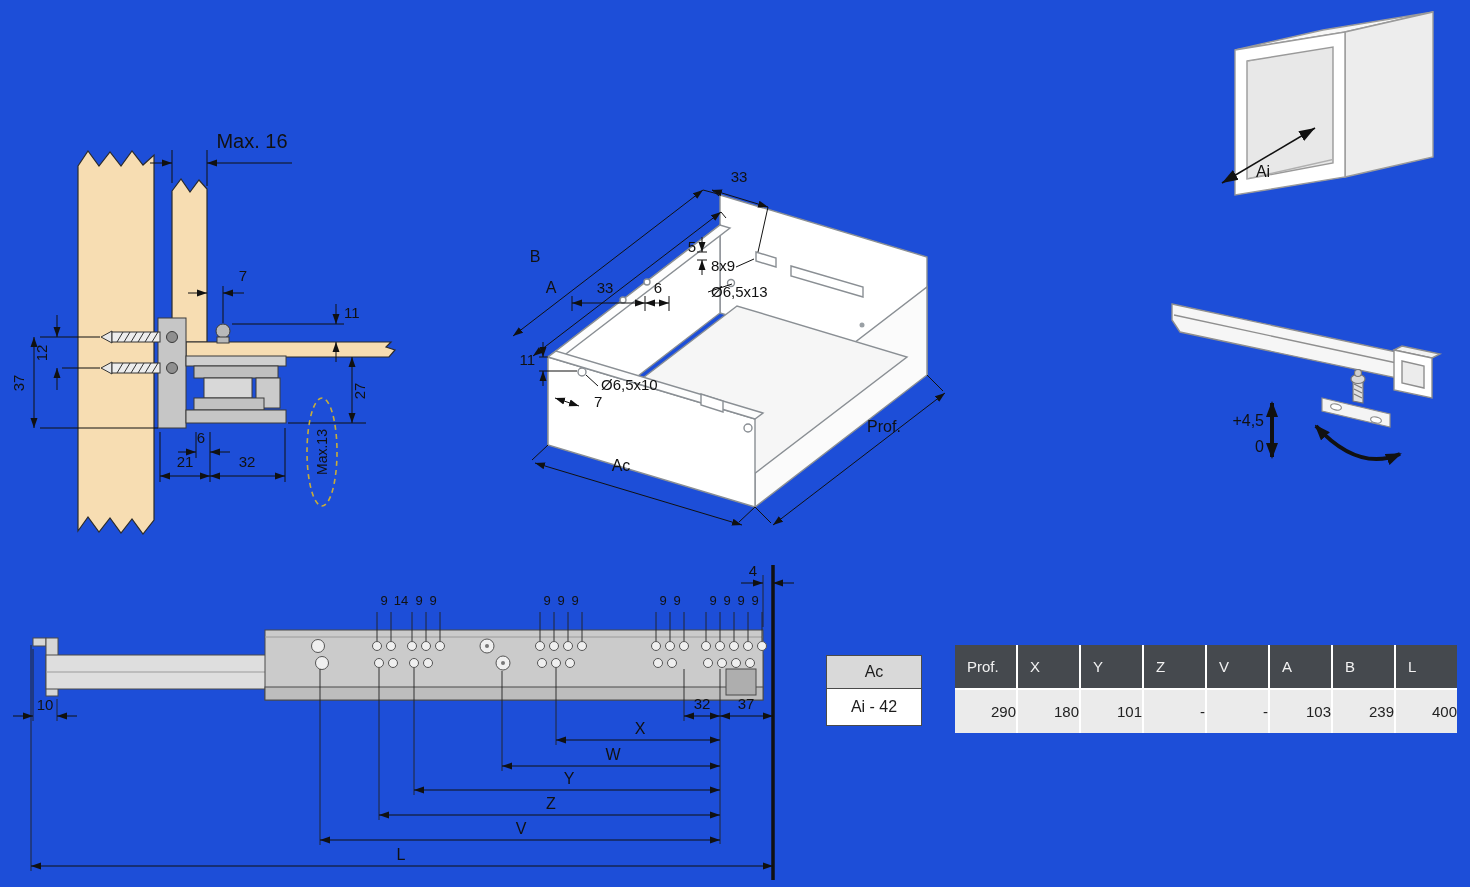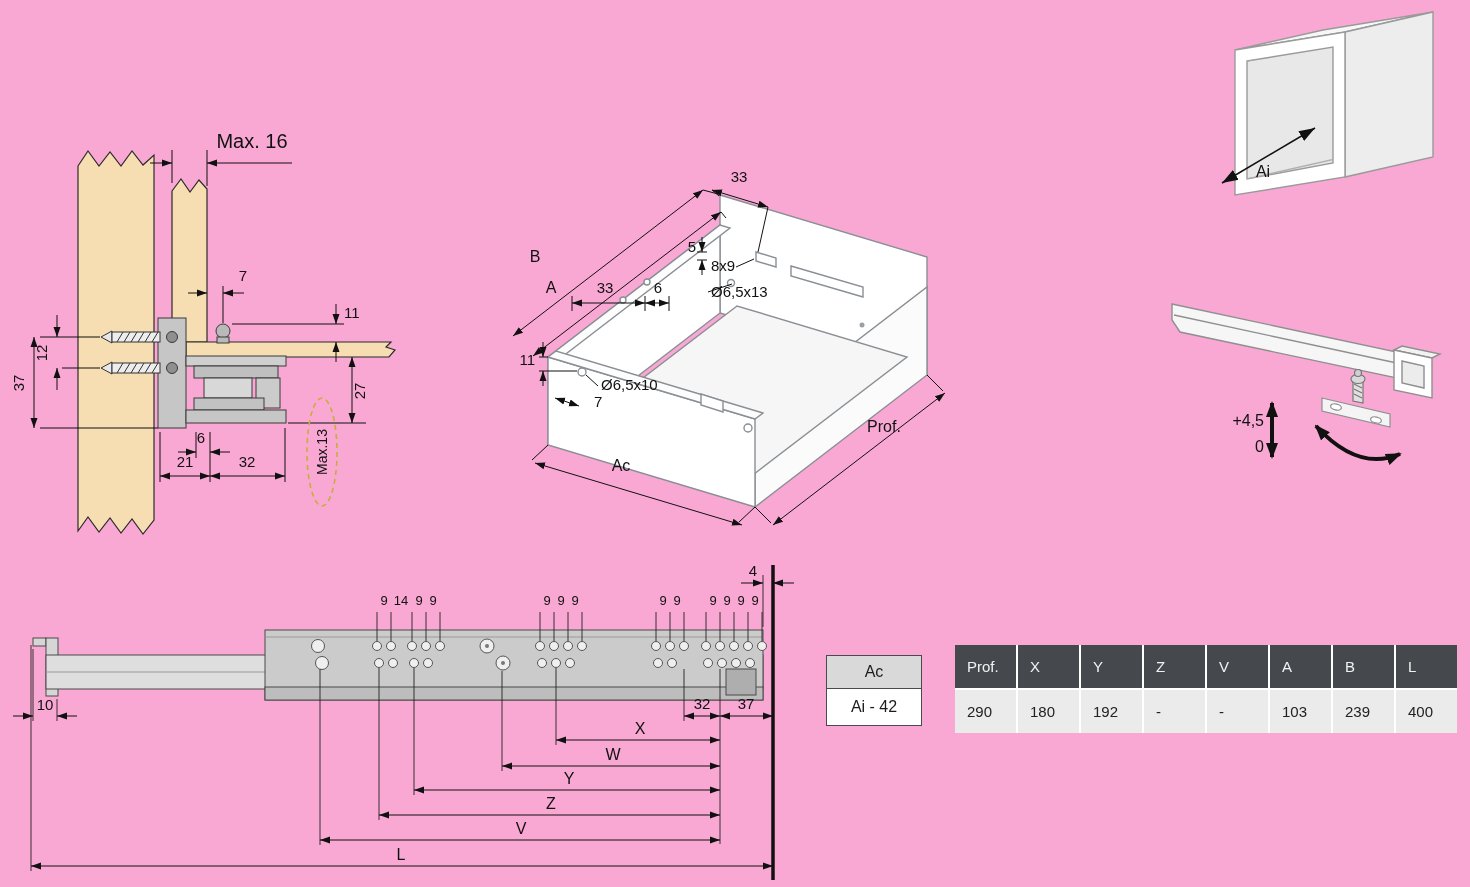--- a/index.html
+++ b/index.html
@@ -1,27 +1,27 @@
 <!DOCTYPE html>
 <html><head>
 <meta charset="utf-8">
 <style>
   html,body{margin:0;padding:0;background:#fff;}
-  .page{position:relative;width:1470px;height:887px;background:#f9a8d4;overflow:hidden;
+  .page{position:relative;width:1470px;height:887px;background:#1d4ed8;overflow:hidden;
         font-family:"Liberation Sans",sans-serif;}
   .page svg{position:absolute;}
   svg text{font-family:"Liberation Sans",sans-serif;fill:#111;}
   .ac-table{position:absolute;left:826px;top:655px;width:94px;border:1px solid #4a4a4a;
             font-size:16px;text-align:center;color:#1c1c1c;background:#fff;}
   .ac-table .hdr{background:#d9d9d9;border-bottom:1px solid #4a4a4a;padding:7px 0;}
   .ac-table .val{background:#ffffff;padding:9px 0;}
   .spec-table{position:absolute;left:955px;top:645px;width:502px;display:grid;
               grid-template-columns:repeat(8,1fr);gap:2px;background:#ffffff;font-size:15px;}
   .spec-table .h{background:#45494e;color:#f2f2f2;padding:13px 0 13px 12px;}
-  .spec-table .c{background:#ebebeb;color:#222;padding:13px 0 13px 12px;}
+  .spec-table .c{background:#ebebeb;color:#222;padding:13px 0 13px 12px;text-align:right;}
 </style>
 </head>
 <body>
 
 <div class="page">
 
   <svg style="left:0;top:0" width="470" height="560" viewBox="0 0 470 560">
     <defs>
       <marker id="arA" markerWidth="11" markerHeight="8" refX="10" refY="4" orient="auto-start-reverse">
         <path d="M0,0.5 L10,4 L0,7.5 Z" fill="#111"></path>
@@ -390,21 +390,21 @@
     <div class="h">Prof.</div>
     <div class="h">X</div>
     <div class="h">Y</div>
     <div class="h">Z</div>
     <div class="h">V</div>
     <div class="h">A</div>
     <div class="h">B</div>
     <div class="h">L</div>
     <div class="c">290</div>
     <div class="c">180</div>
-    <div class="c">192</div>
+    <div class="c">101</div>
     <div class="c">-</div>
     <div class="c">-</div>
     <div class="c">103</div>
     <div class="c">239</div>
     <div class="c">400</div>
   </div>
 
 </div>
 
 </body></html>

